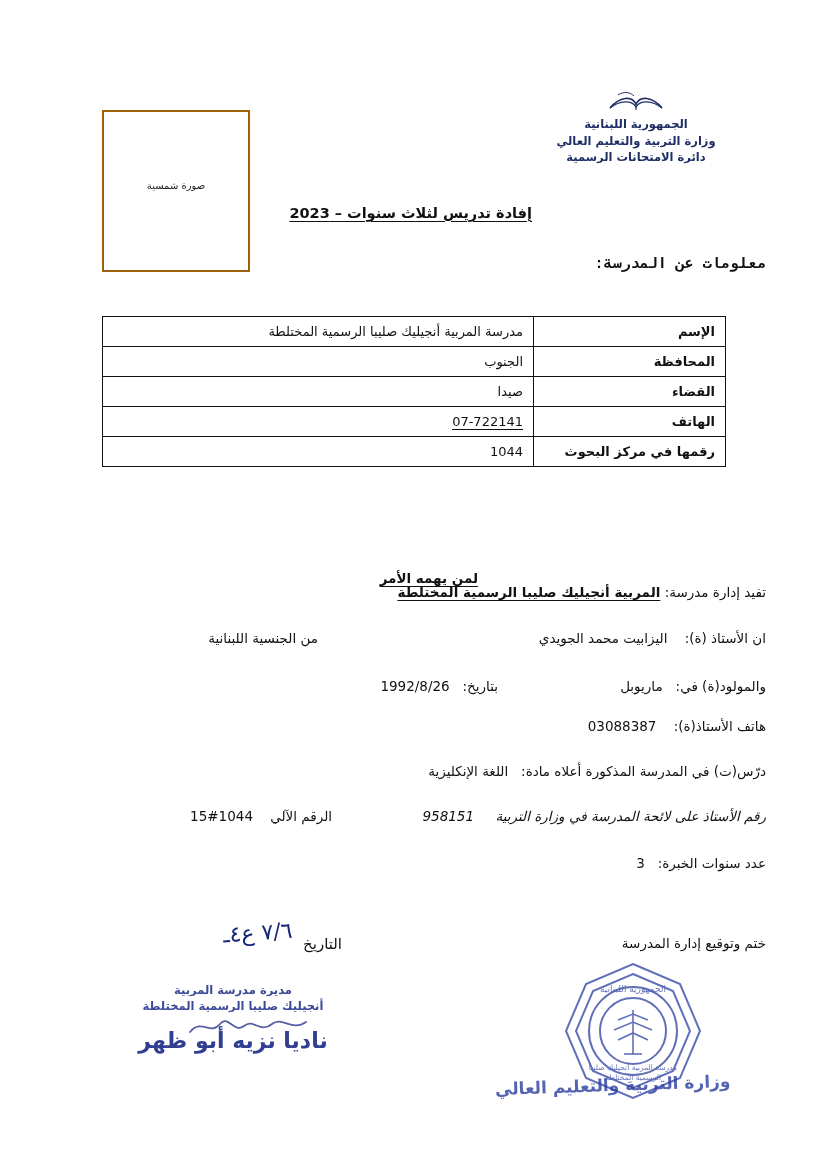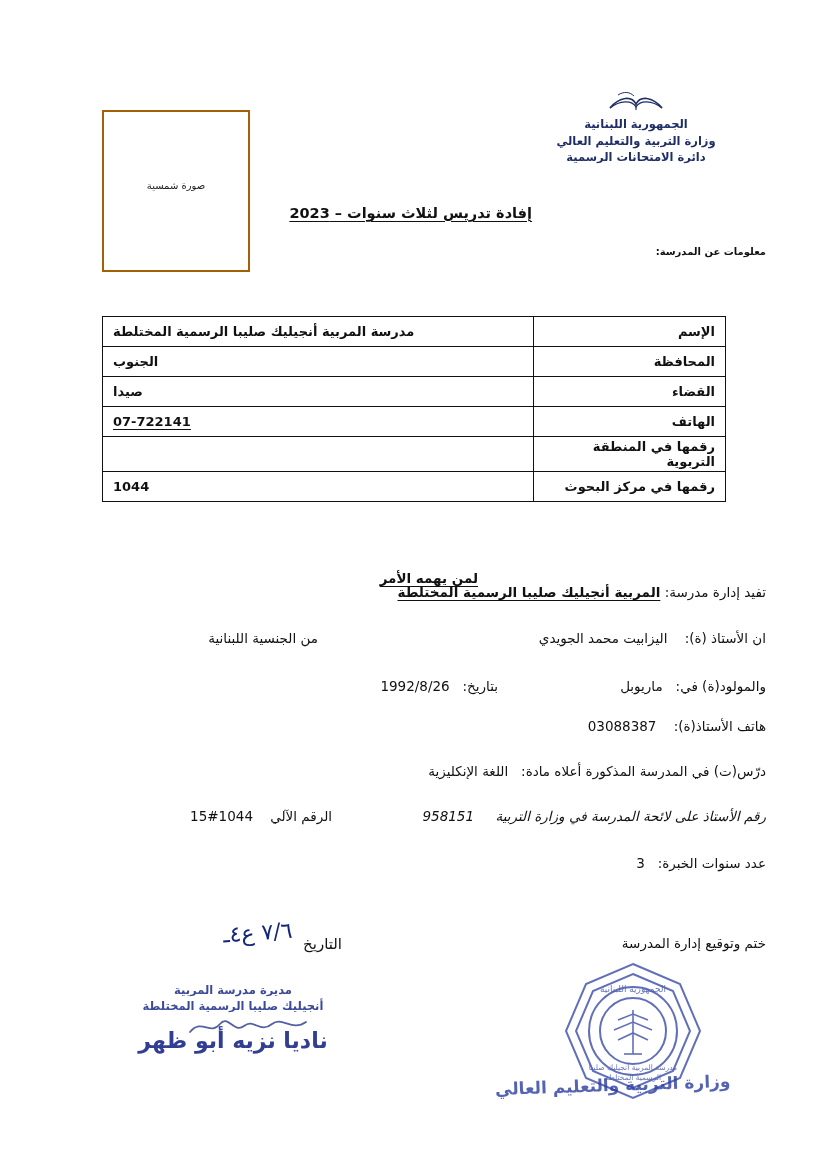--- a/index.html
+++ b/index.html
@@ -71,25 +71,26 @@
     right: 296px;
     font-size: 14.5px;
     font-weight: bold;
     color: #111;
     white-space: nowrap;
   }
   .doc-title u { text-decoration: underline; text-underline-offset: 3px; }
 
   .section-label {
     position: absolute;
-    top: 246px;
+    top: 254px;
     right: 62px;
-    font-size: 10px;
-    font-weight: bold;
-    white-space: nowrap;
+    font-size: 15px;
+    font-weight: bold;
+    white-space: nowrap;
+    font-family: Liberation Mono, monospace;
   }
 
   
   table.school {
     position: absolute;
     top: 316px;
     right: 102px;
     width: 624px;
     border-collapse: collapse;
     table-layout: fixed;
@@ -100,22 +101,22 @@
     padding: 2px 10px;
     font-size: 13px;
     vertical-align: middle;
   }
   table.school td.lbl {
     width: 192px;
     font-weight: bold;
     text-align: right;
   }
   table.school td.val {
-    text-align: left;
-    font-weight: bold;
+    text-align: right;
+    font-weight: normal;
   }
   table.school td.val.u span { text-decoration: underline; text-underline-offset: 3px; }
 
   
   .tofrom {
     position: absolute;
     top: 570px;
     right: 350px;
     font-size: 13.5px;
     font-weight: bold;
@@ -263,24 +264,20 @@
         <td class="lbl">المحافظة</td>
         <td class="val">الجنوب</td>
       </tr>
       <tr>
         <td class="lbl">القضاء</td>
         <td class="val">صيدا</td>
       </tr>
       <tr>
         <td class="lbl">الهاتف</td>
         <td class="val u"><span>07-722141</span></td>
-      </tr>
-      <tr>
-        <td class="lbl">رقمها في المنطقة التربوية</td>
-        <td class="val"></td>
       </tr>
       <tr>
         <td class="lbl">رقمها في مركز البحوث</td>
         <td class="val">1044</td>
       </tr>
     </tbody>
   </table>
 
   <div class="tofrom">لمن يهمه الأمر</div>
 

